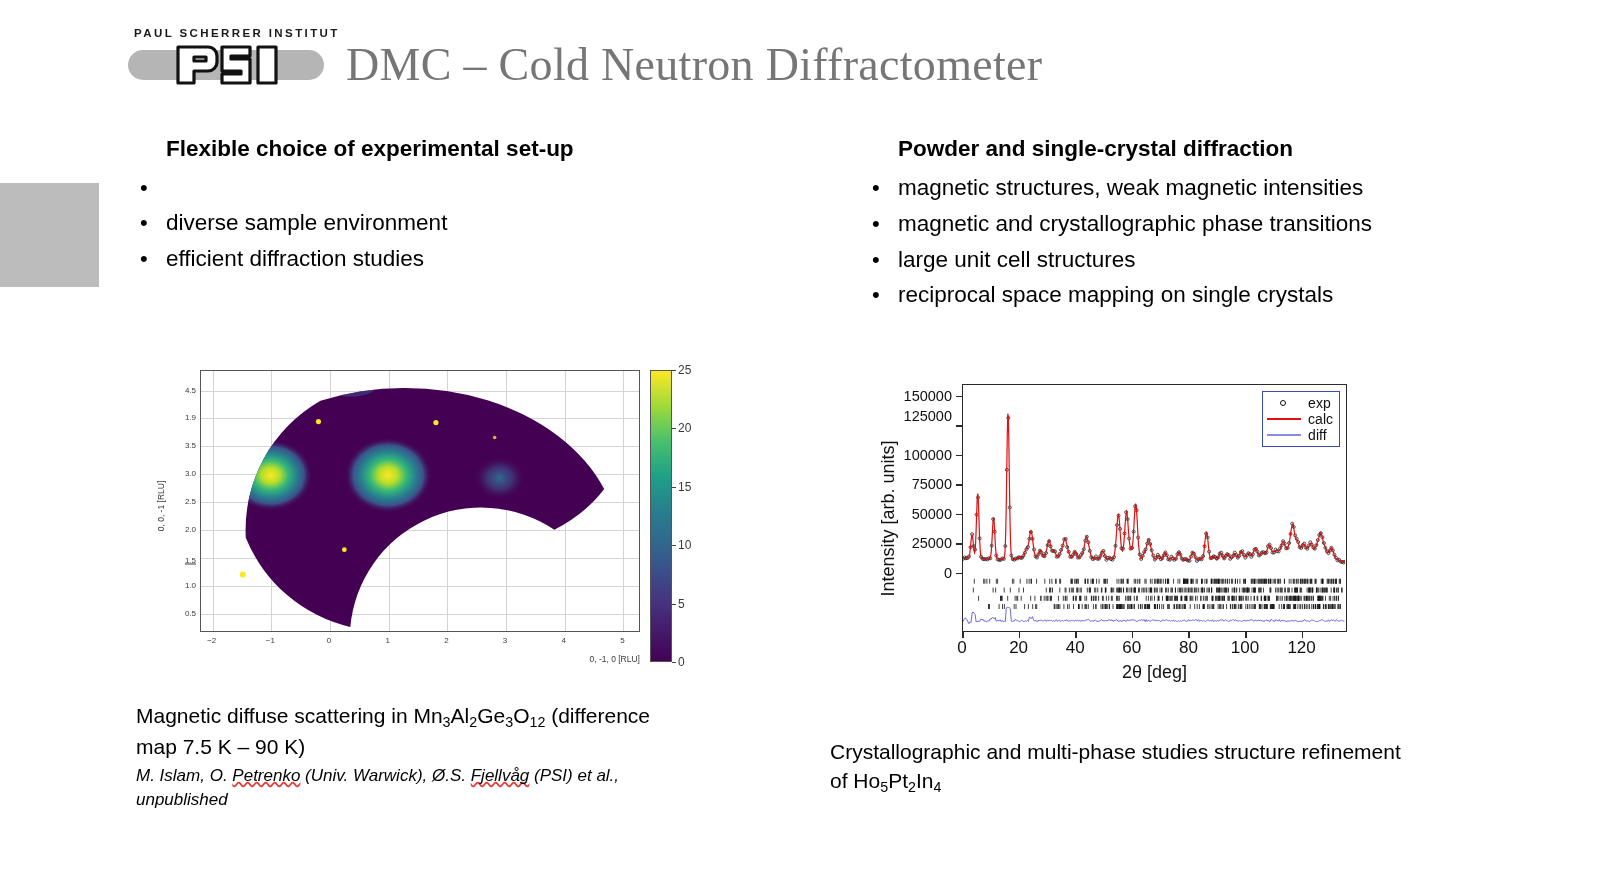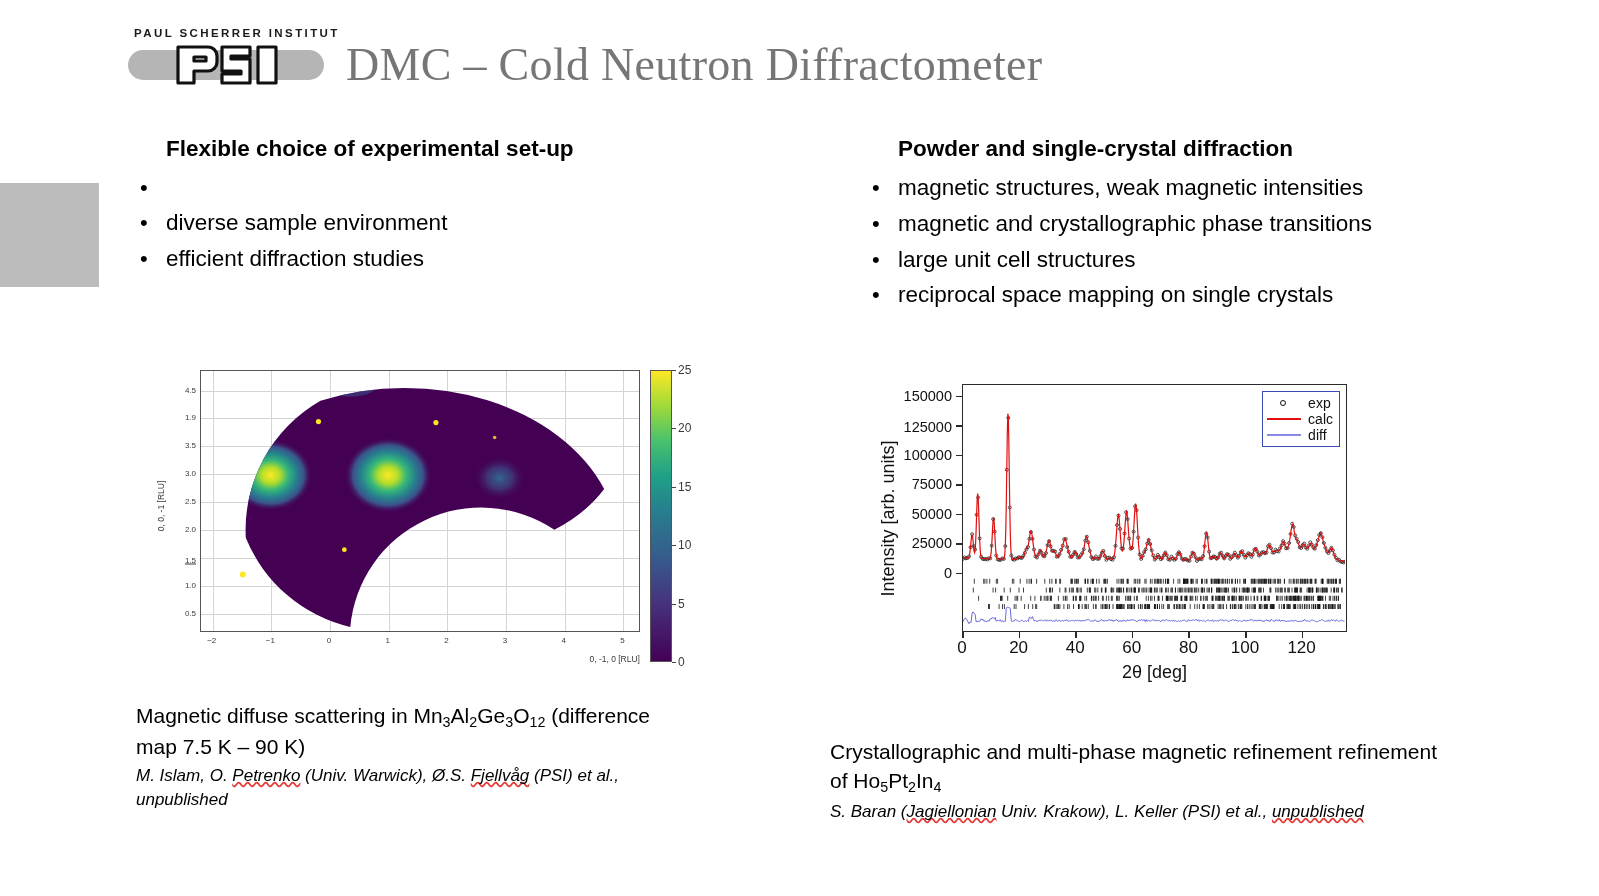--- a/index.html
+++ b/index.html
@@ -485,21 +485,21 @@
 
 <div id="figure-right" class="figure-block">
   <div id="rietveld-figure">
     <div id="rietveld-ylabel">Intensity [arb. units]</div>
     <div id="rietveld-yticks" style="position: absolute; left: 0px; top: 22px; width: 100px; height: 245px;">
         <div class="riet-tick-label-y" style="top: 188.5px; right: 10px;">0</div>
         <div class="riet-tick-label-y" style="top: 159px; right: 10px;">25000</div>
         <div class="riet-tick-label-y" style="top: 129.6px; right: 10px;">50000</div>
         <div class="riet-tick-label-y" style="top: 100.1px; right: 10px;">75000</div>
         <div class="riet-tick-label-y" style="top: 70.7px; right: 10px;">100000</div>
-        <div class="riet-tick-label-y" style="top: 43px; right: 10px;">125000</div>
+        <div class="riet-tick-label-y" style="top: 32px; right: 10px;">125000</div>
         <div class="riet-tick-label-y" style="top: 11.8px; right: 10px;">150000</div>
       </div>
 
     <div id="rietveld-plot-area">
       <svg id="rietveld-svg" width="382" height="245" viewBox="0 0 382 245">
         <g id="riet-exp-dots">
             <circle cx="0.0" cy="173.8" r="1.5" fill="none" stroke="#222" stroke-width="0.8"></circle>
             <circle cx="1.5" cy="172.4" r="1.5" fill="none" stroke="#222" stroke-width="0.8"></circle>
             <circle cx="3.0" cy="173.3" r="1.5" fill="none" stroke="#222" stroke-width="0.8"></circle>
             <circle cx="4.5" cy="173.0" r="1.5" fill="none" stroke="#222" stroke-width="0.8"></circle>
@@ -1735,19 +1735,16 @@
     <span>map 7.5 K – 90 K)</span>
   </div>
   <div class="caption-credit">
     <span>M. Islam, O. </span><span class="spell">Petrenko</span><span> (Univ. Warwick), Ø.S. </span><span class="spell">Fjellvåg</span><span> (PSI) et al.,</span><br>
     <span>unpublished</span>
   </div>
 </div>
 
 <div id="caption-right" class="caption-block">
   <div class="caption-main">
-    <span>Crystallographic and multi-phase magnetic refinement refinement</span><br>
+    <span>Crystallographic and multi-phase studies structure refinement</span><br>
     <span>of Ho</span><sub>5</sub><span>Pt</span><sub>2</sub><span>In</span><sub>4</sub>
   </div>
-  <div class="caption-credit">
-    <span>S. Baran (</span><span class="spell">Jagiellonian</span><span> Univ. Krakow), L. Keller (PSI) et al., </span><span class="spell">unpublished</span>
-  </div>
 </div>
 
 </body></html>

